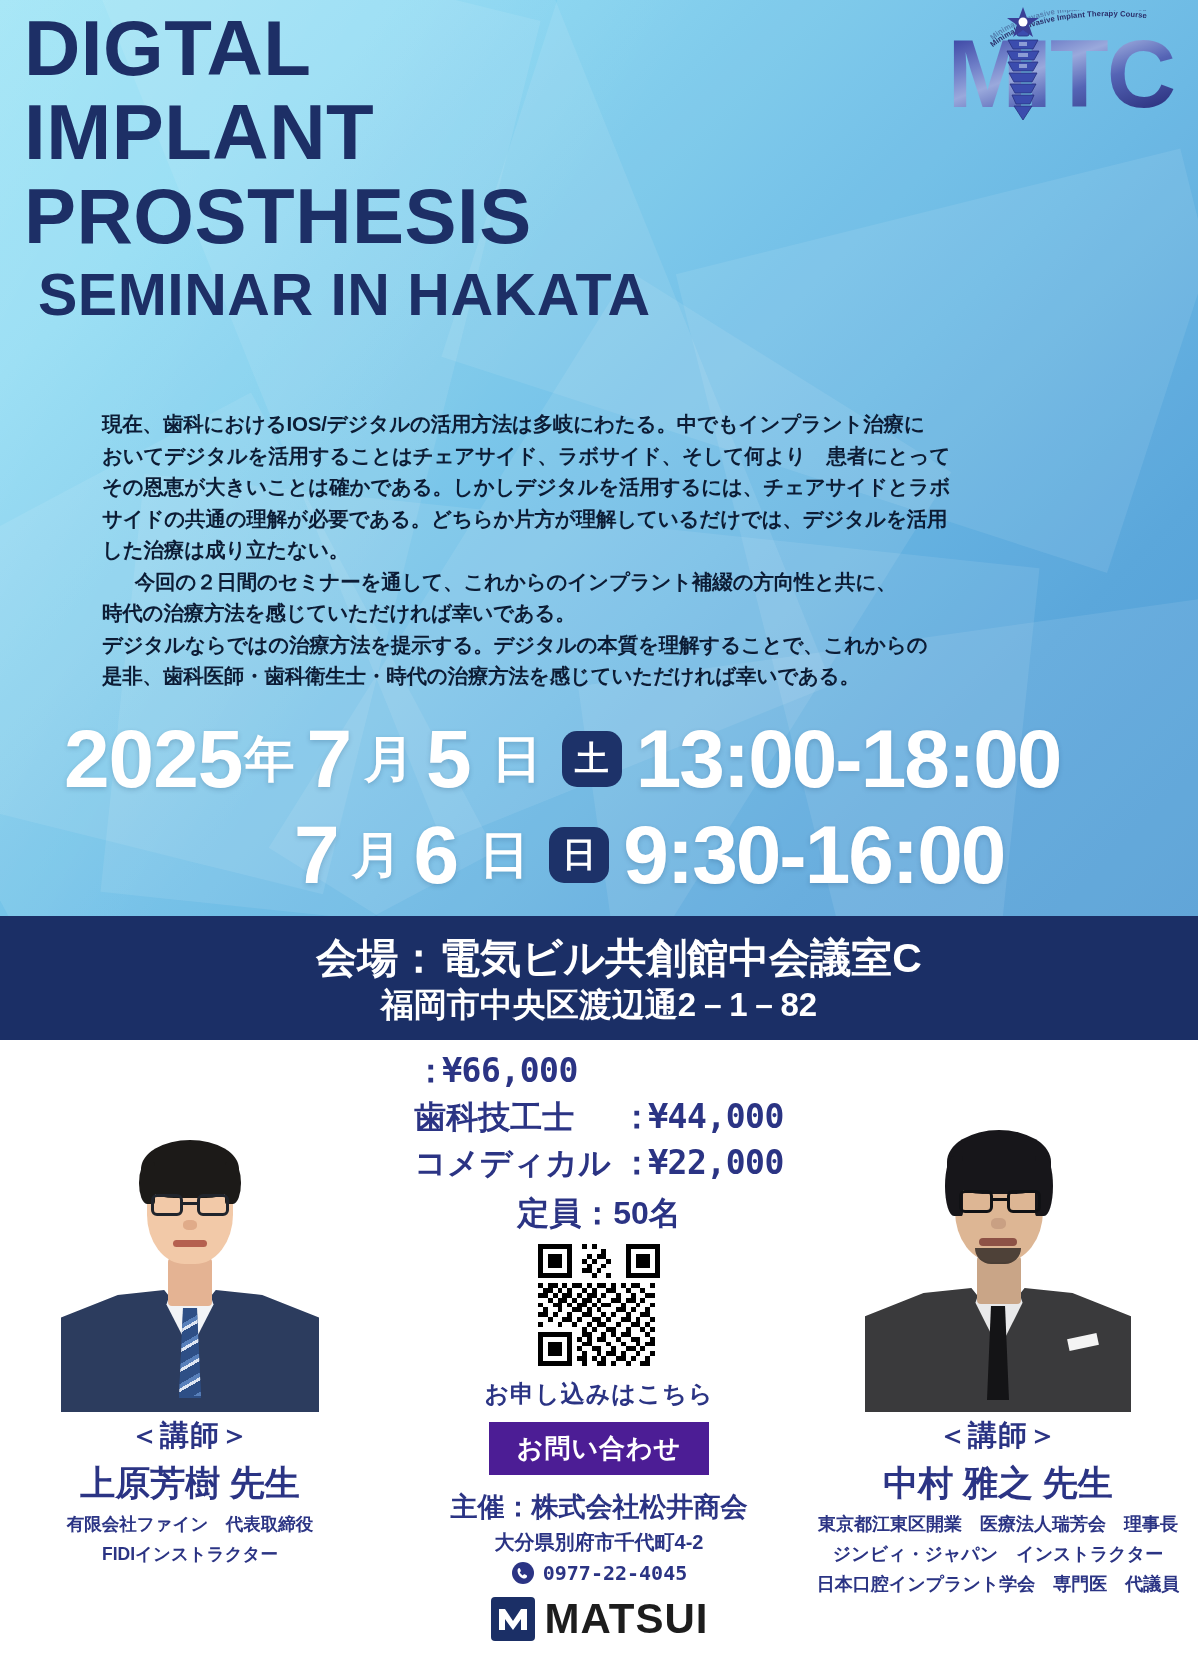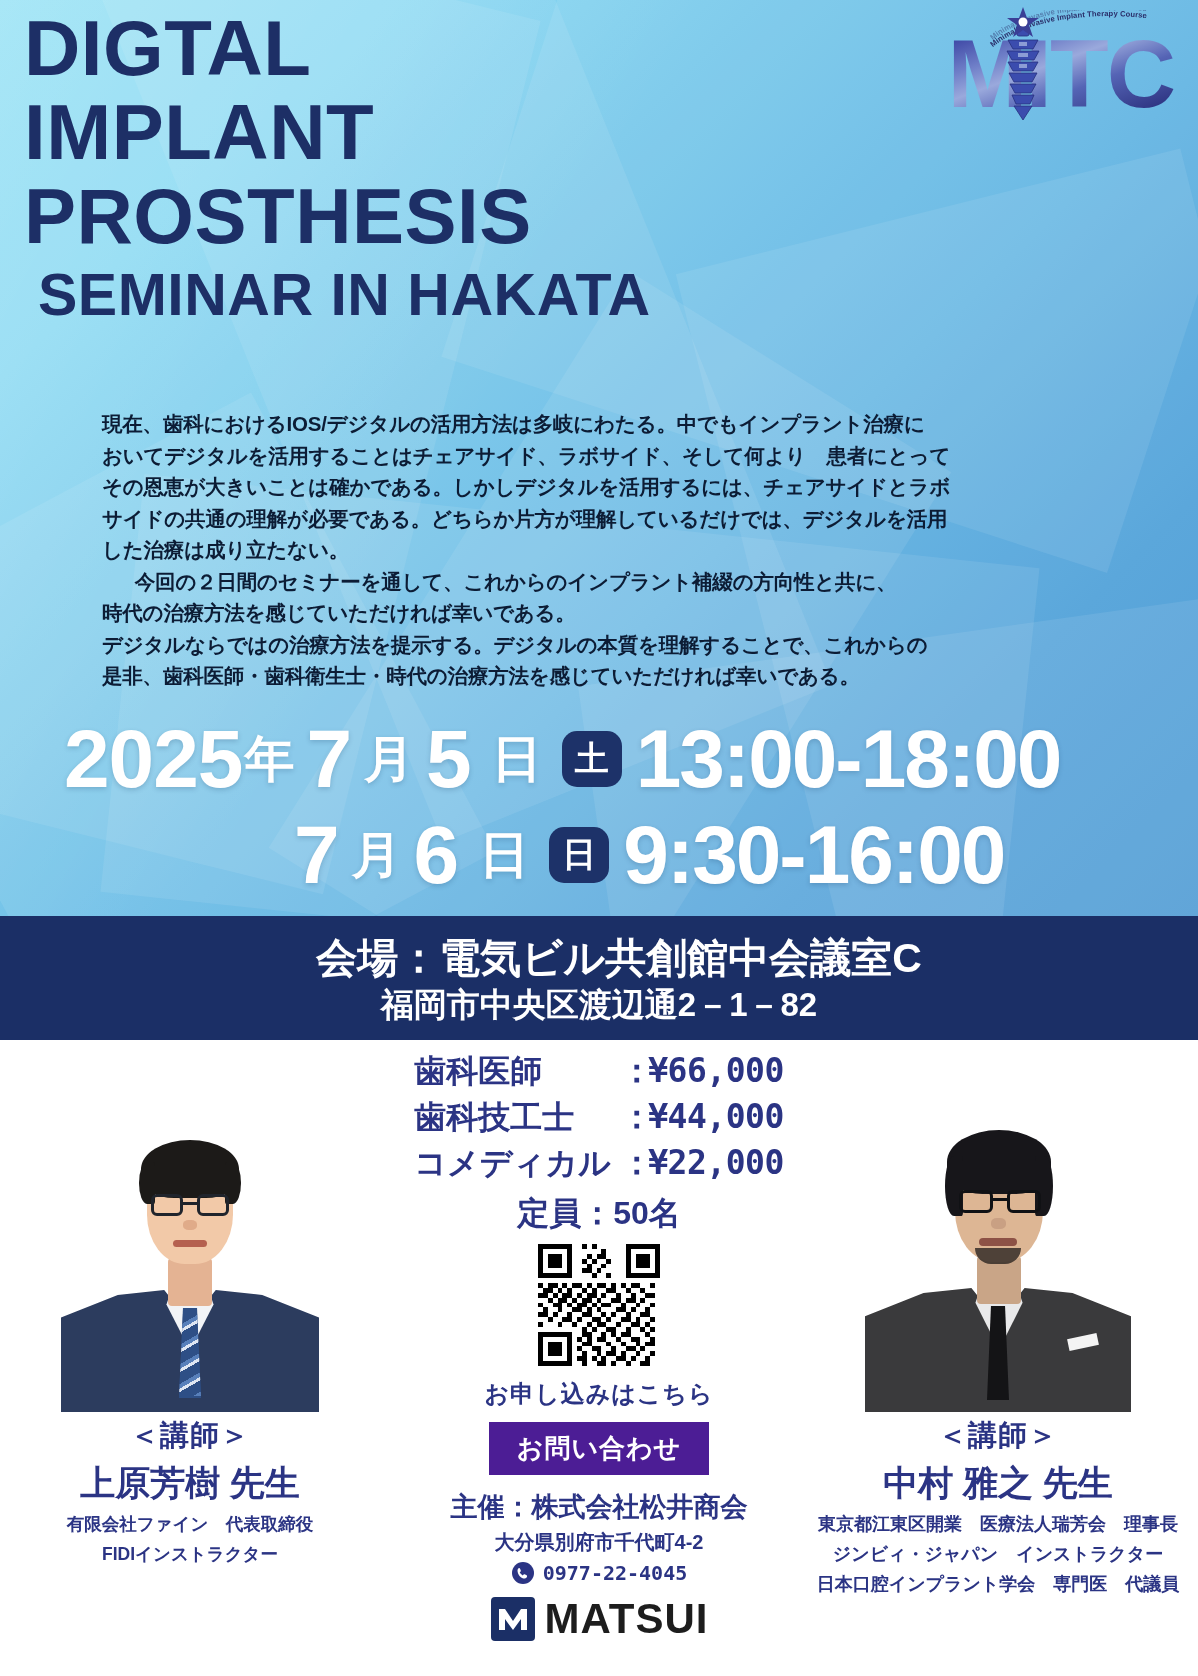--- a/index.html
+++ b/index.html
@@ -313,21 +313,20 @@
     <div class="sp-name">中村 雅之 先生</div>
     <div class="sp-cred">東京都江東区開業　医療法人瑞芳会　理事長</div>
     <div class="sp-cred">ジンビィ・ジャパン　インストラクター</div>
     <div class="sp-cred">日本口腔インプラント学会　専門医　代議員</div>
   </div>
 
   <div class="center-col">
 
     <div class="price-list">
       <div class="price-row">
-        <span class="price-label">歯科医師</span>
         <span class="price-colon">：</span>
         <span class="price-val">¥66,000</span>
       </div>
       <div class="price-row">
         <span class="price-label">歯科技工士</span>
         <span class="price-colon">：</span>
         <span class="price-val">¥44,000</span>
       </div>
       <div class="price-row">
         <span class="price-label">コメディカル</span>

